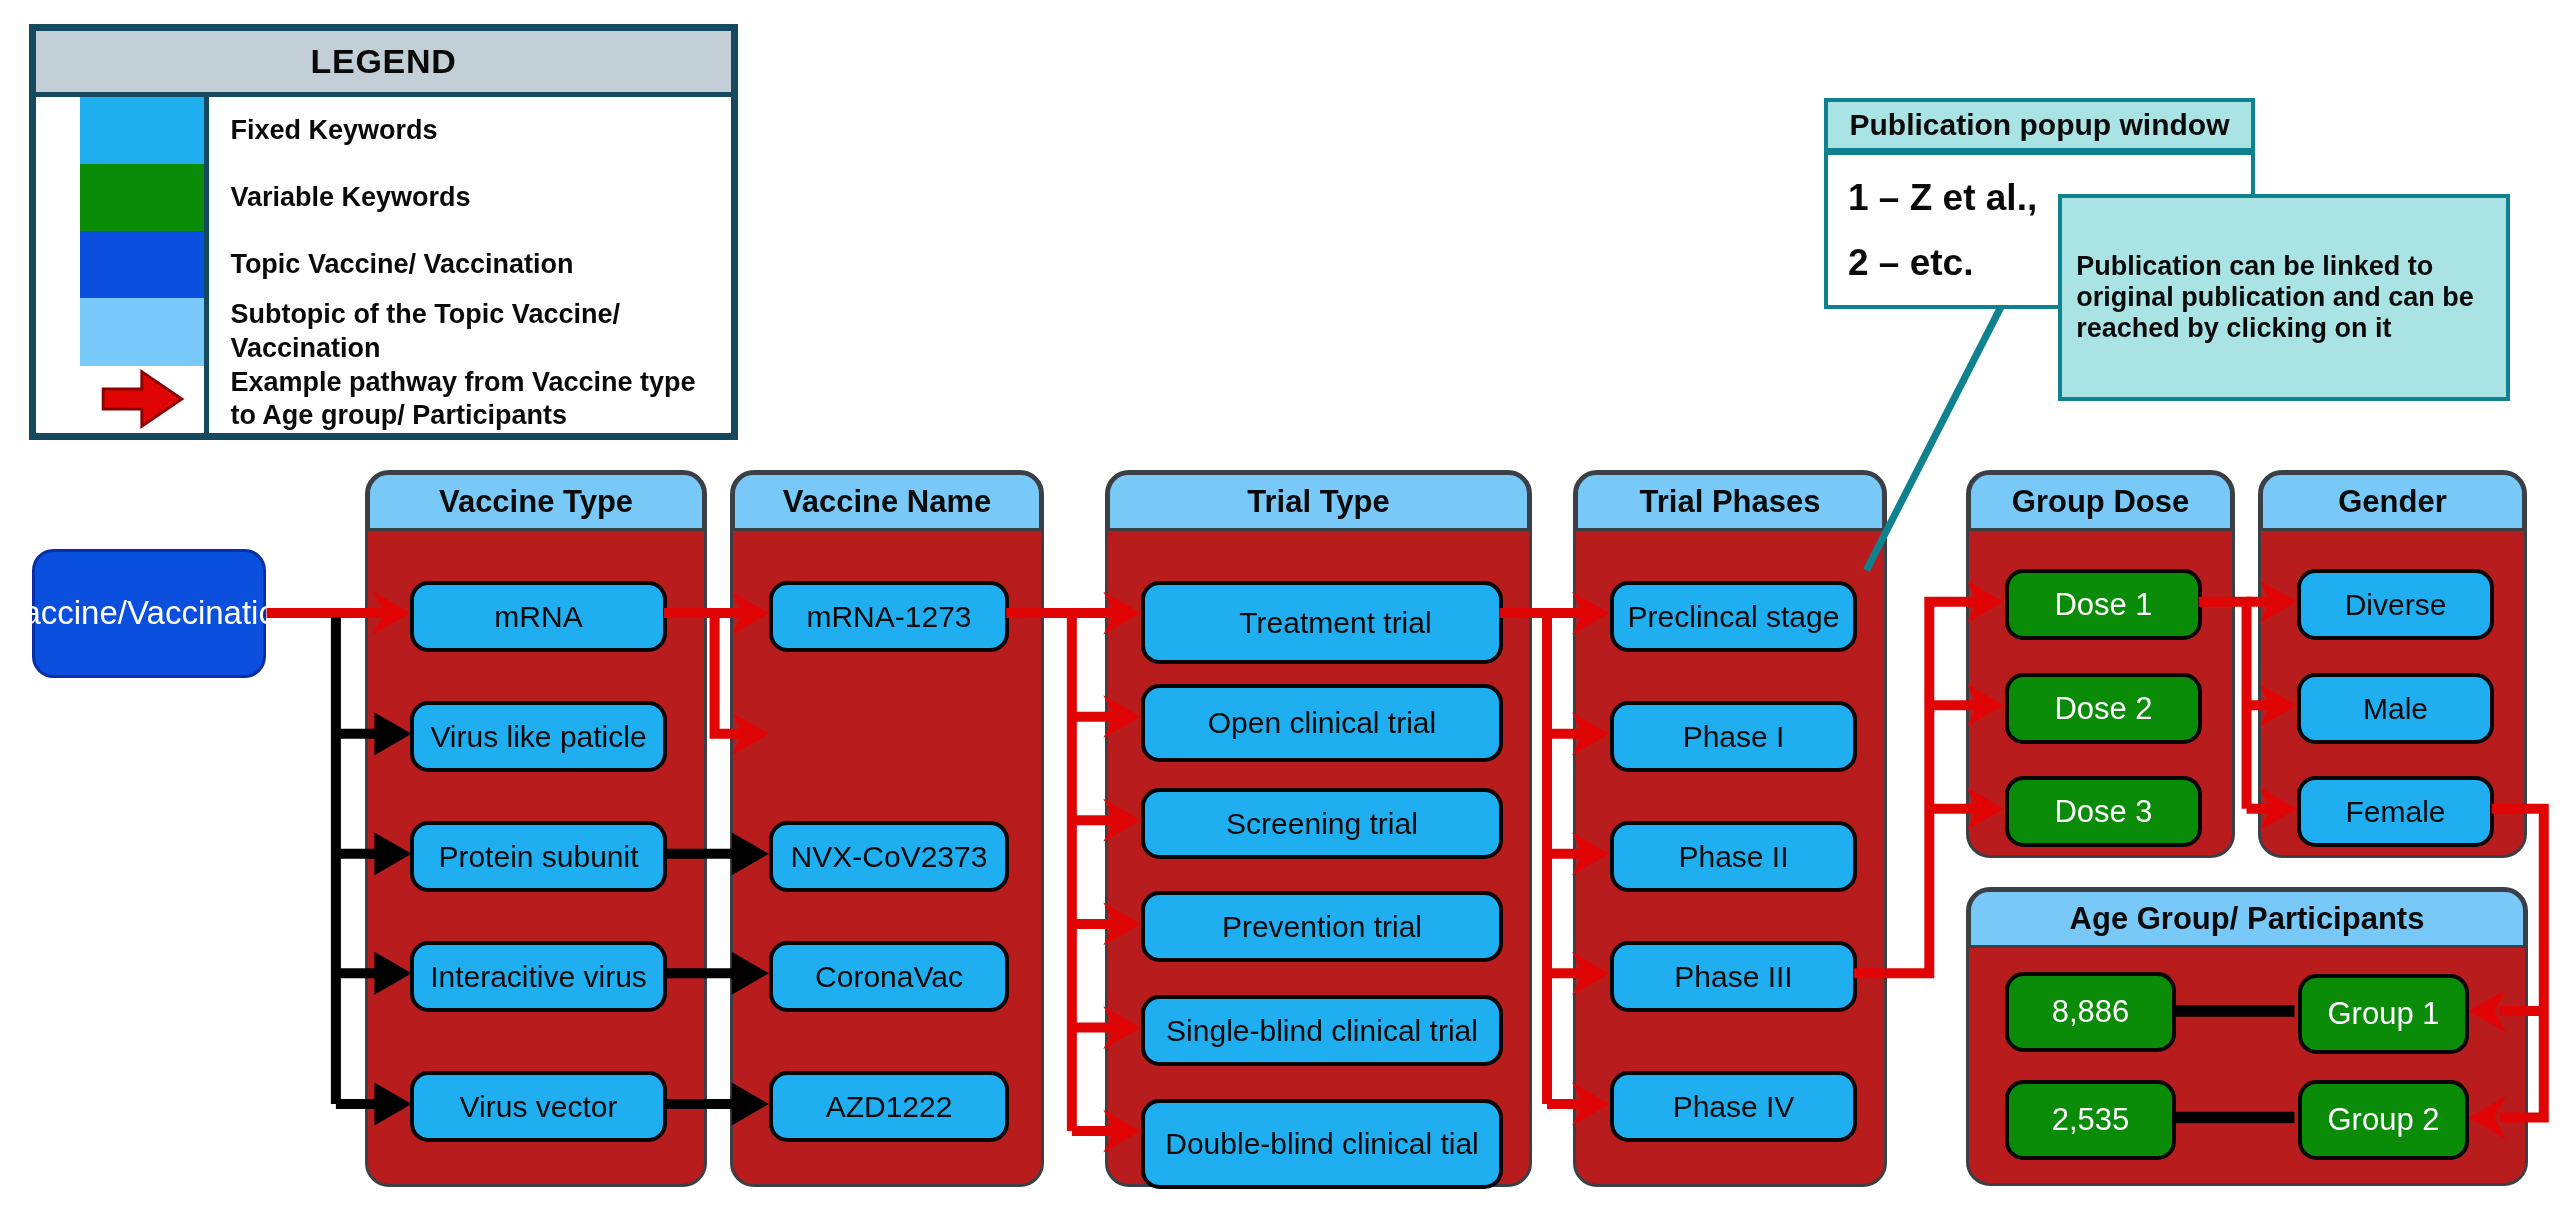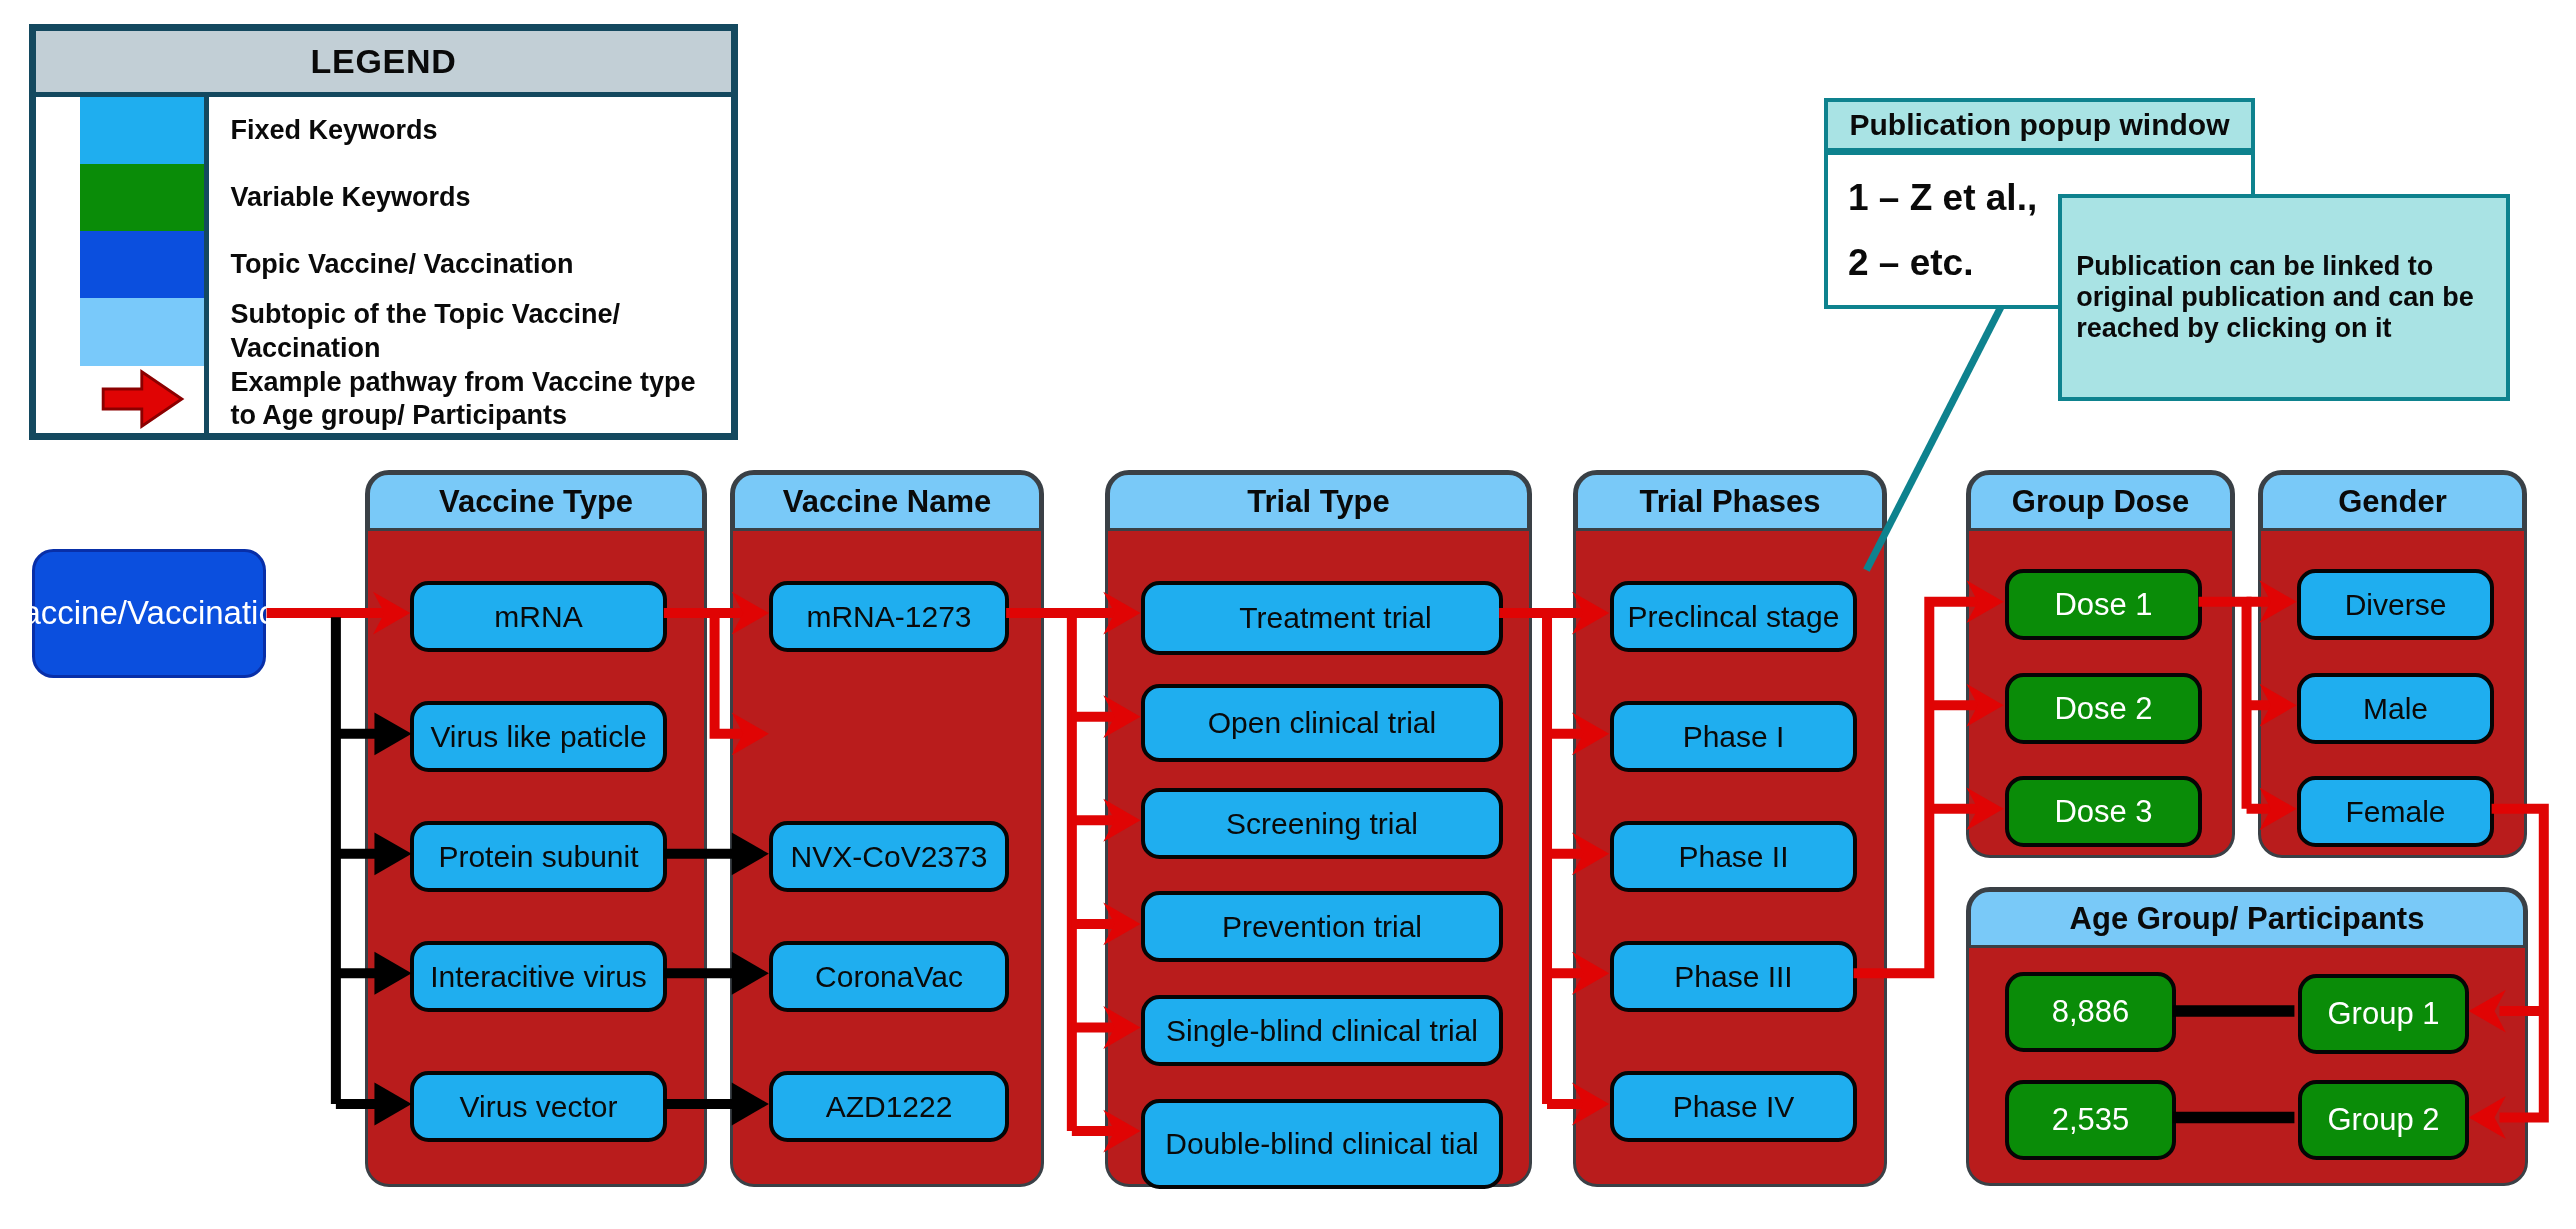--- a/index.html
+++ b/index.html
@@ -224,21 +224,21 @@
     </div>
     <div class="panel" style="left: 730px; top: 470px; width: 314px; height: 717px;">
       <div class="panel-header">Vaccine Name</div>
       <div class="node" style="left: 36px; top: 108px; width: 240px; height: 71px;">mRNA-1273</div>
       <div class="node" style="left: 36px; top: 348px; width: 240px; height: 71px;">NVX-CoV2373</div>
       <div class="node" style="left: 36px; top: 468px; width: 240px; height: 71px;">CoronaVac</div>
       <div class="node" style="left: 36px; top: 598px; width: 240px; height: 71px;">AZD1222</div>
     </div>
     <div class="panel" style="left: 1105px; top: 470px; width: 427px; height: 717px;">
       <div class="panel-header">Trial Type</div>
-      <div class="node" style="left: 33px; top: 108px; width: 362px; height: 74px; padding-left: 27px;">Treatment trial</div>
+      <div class="node" style="left: 33px; top: 108px; width: 362px; height: 83px; padding-left: 27px;">Treatment trial</div>
       <div class="node" style="left: 33px; top: 211px; width: 362px; height: 78px;">Open clinical trial</div>
       <div class="node" style="left: 33px; top: 315px; width: 362px; height: 71px;">Screening trial</div>
       <div class="node" style="left: 33px; top: 418px; width: 362px; height: 71px;">Prevention trial</div>
       <div class="node" style="left: 33px; top: 522px; width: 362px; height: 71px;">Single-blind clinical trial</div>
       <div class="node" style="left: 33px; top: 626px; width: 362px; height: 90px;">Double-blind clinical tial</div>
     </div>
     <div class="panel" style="left: 1573px; top: 470px; width: 314px; height: 717px;">
       <div class="panel-header">Trial Phases</div>
       <div class="node" style="left: 34px; top: 108px; width: 247px; height: 71px;">Preclincal stage</div>
       <div class="node" style="left: 34px; top: 228px; width: 247px; height: 71px;">Phase I</div>

